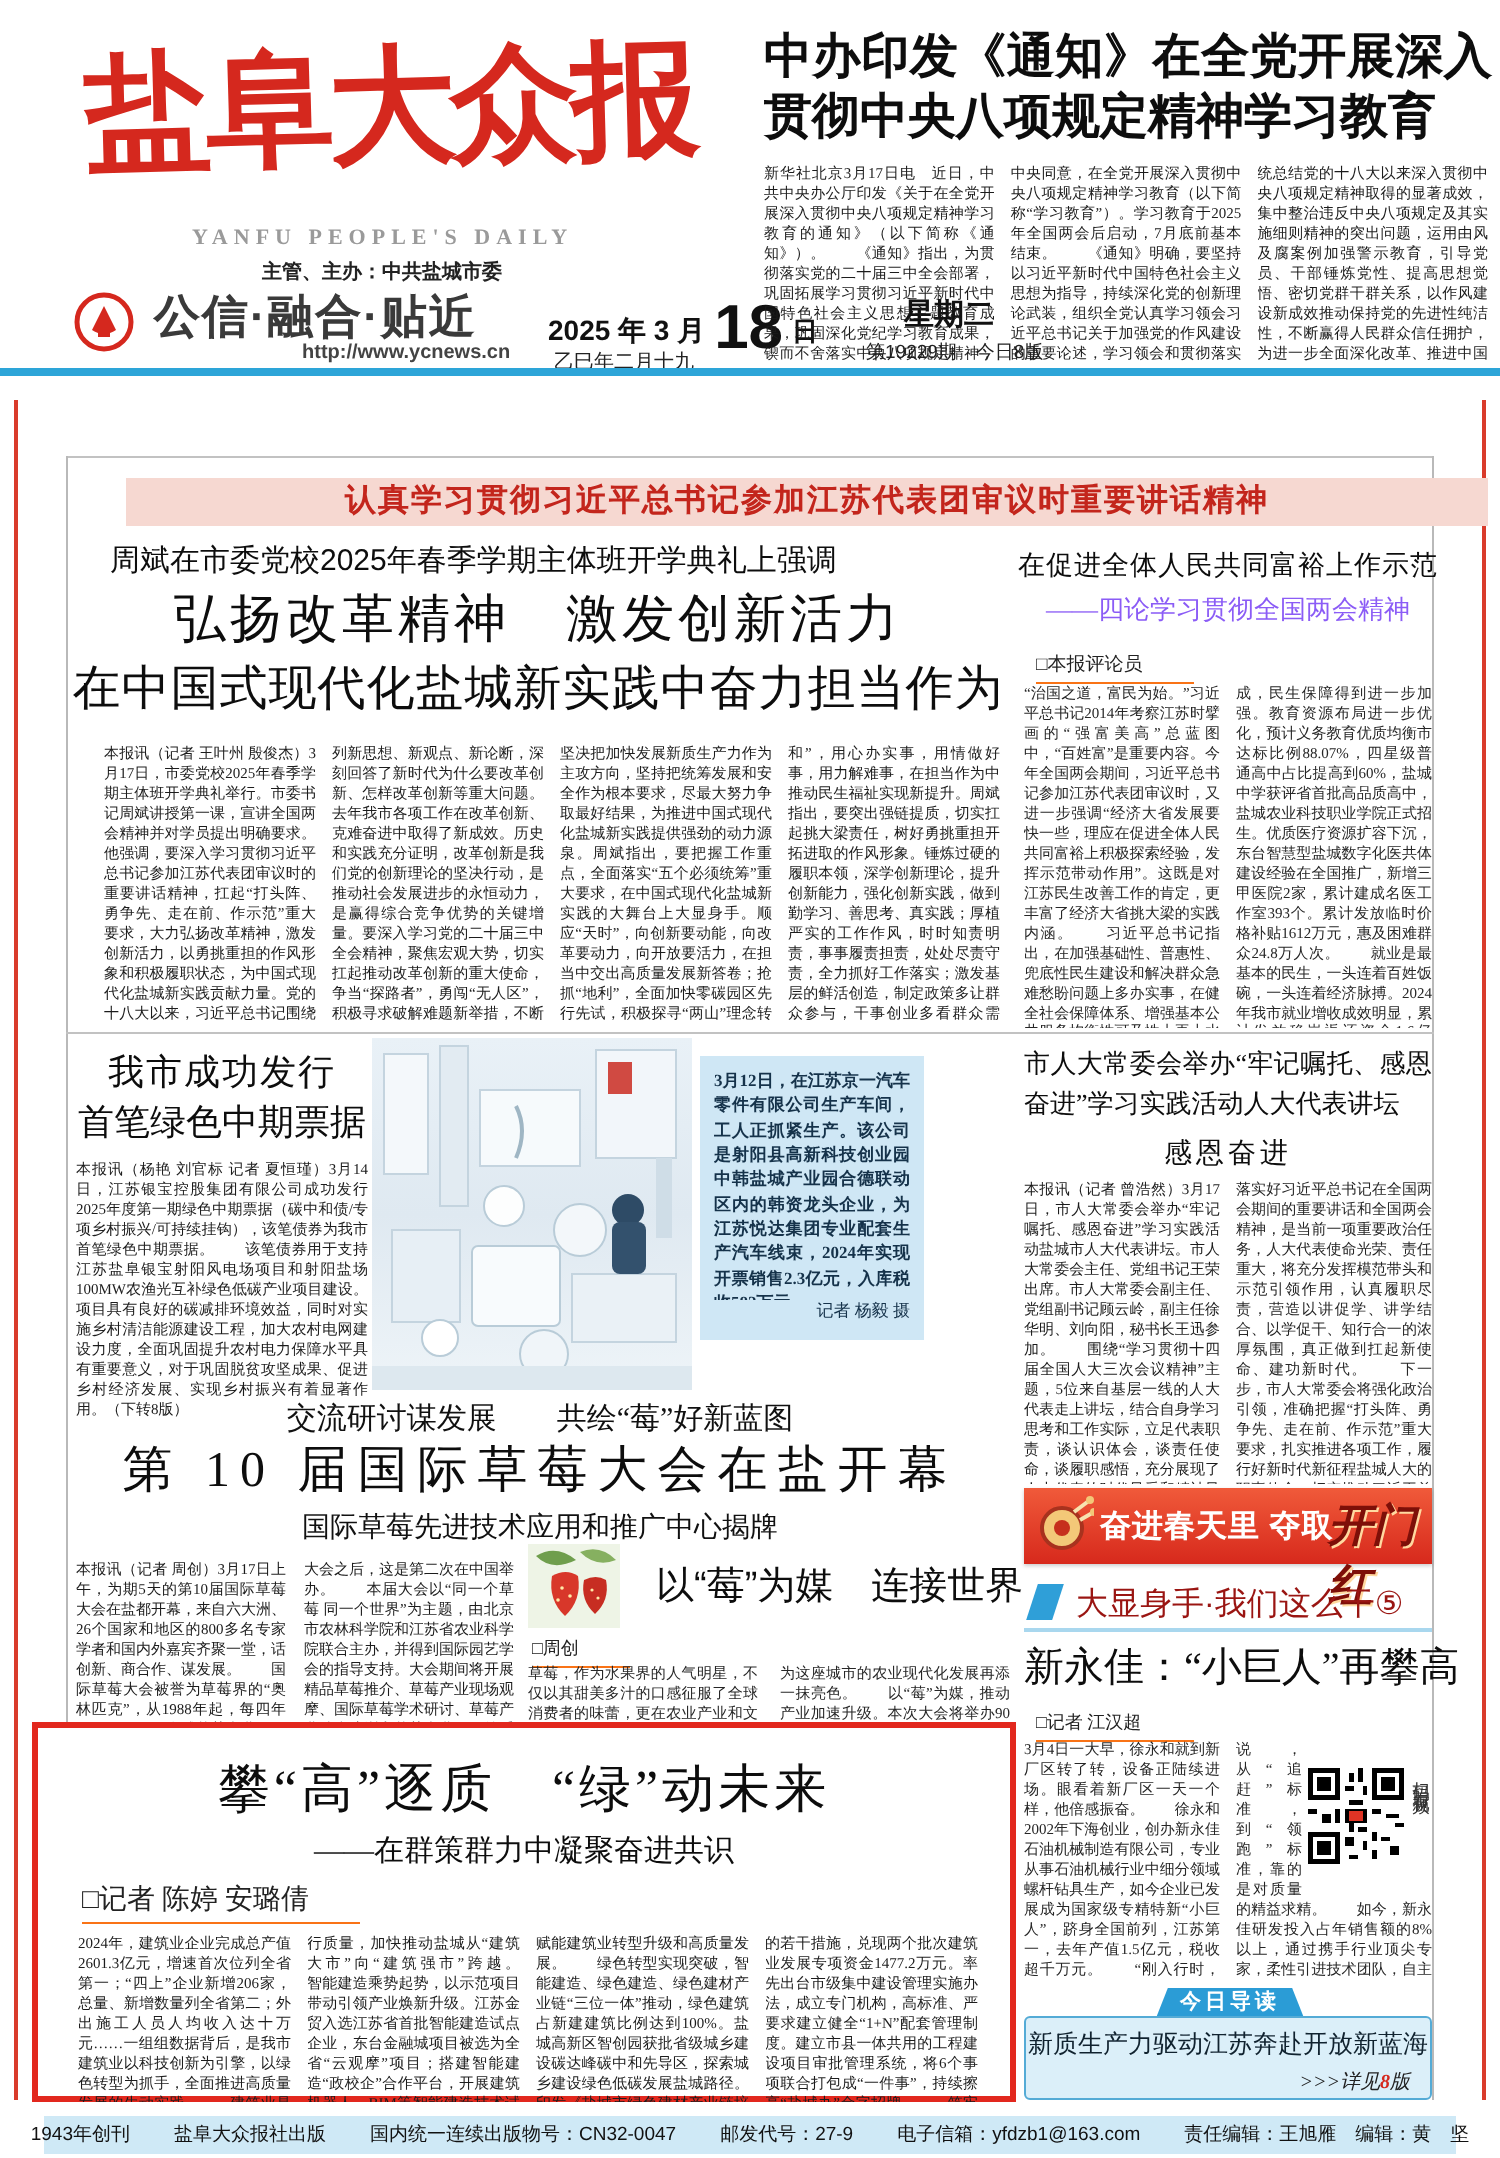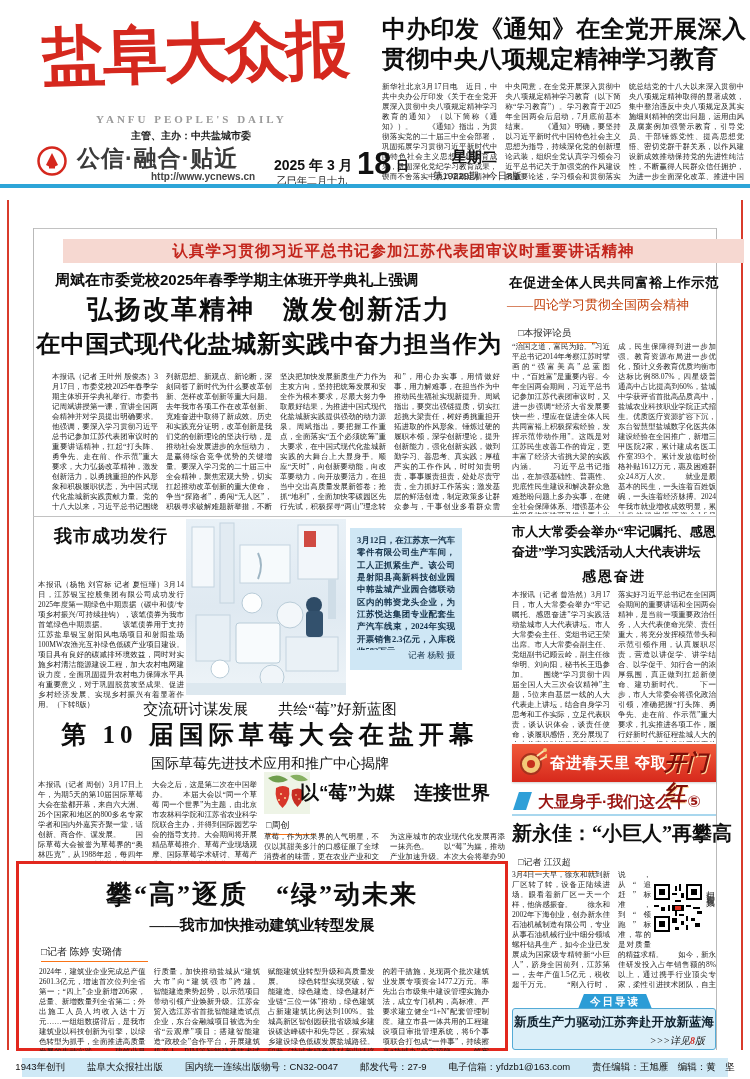--- a/index.html
+++ b/index.html
@@ -7,21 +7,21 @@
         font-family:"Liberation Sans","DejaVu Sans",sans-serif;color:#111;}
   .abs{position:absolute;}
   .serif{font-family:"Liberation Serif","DejaVu Serif",serif;}
   .sans{font-family:"Liberation Sans","DejaVu Sans",sans-serif;}
   .bt{font-size:7.5px;line-height:1.33;text-align:justify;overflow:hidden;color:#1c1c1c;
       font-family:"Liberation Serif","DejaVu Serif",serif;}
   .bt-k{color:#262626;}
   .cols{display:flex;gap:8px;}
   .cols>div{flex:1;}
   .ctr{text-align:center;}
-  .hl{color:#0d0d0d;font-weight:bold;}
+  .hl{color:#0d0d0d;font-weight:normal;}
   .byline{font-size:9.5px;font-weight:normal;border-bottom:1px solid #f97316;display:inline-block;
           padding:0 26px 2px 0;color:#222;font-family:"Liberation Serif",serif;}
   .vline{background:#b9b9b9;width:1px;}
   .hline{background:#c2c2c2;height:1px;}
   .redline{background:#d93b2b;}
 </style>
 </head>
 <body>
 
 <div id="page">
@@ -71,32 +71,33 @@
   <div class="abs sans hl ctr" style="left:35px;top:292px;width:468px;font-size:26px;letter-spacing:2px;">弘扬改革精神　激发创新活力</div>
   <div class="abs sans hl ctr" style="left:35px;top:328px;width:468px;font-size:24px;letter-spacing:0.5px;">在中国式现代化盐城新实践中奋力担当作为</div>
   <div class="abs cols" style="left:52px;top:372px;width:448px;height:138px;">
     <div class="bt">本报讯（记者 王叶州 殷俊杰）3月17日，市委党校2025年春季学期主体班开学典礼举行。市委书记周斌讲授第一课，宣讲全国两会精神并对学员提出明确要求。他强调，要深入学习贯彻习近平总书记参加江苏代表团审议时的重要讲话精神，扛起“打头阵、勇争先、走在前、作示范”重大要求，大力弘扬改革精神，激发创新活力，以勇挑重担的作风形象和积极履职状态，为中国式现代化盐城新实践贡献力量。党的十八大以来，习近平总书记围绕改革创新，创造性提出一系</div>
     <div class="bt">列新思想、新观点、新论断，深刻回答了新时代为什么要改革创新、怎样改革创新等重大问题。去年我市各项工作在改革创新、克难奋进中取得了新成效。历史和实践充分证明，改革创新是我们党的创新理论的坚决行动，是推动社会发展进步的永恒动力，是赢得综合竞争优势的关键增量。要深入学习党的二十届三中全会精神，聚焦宏观大势，切实扛起推动改革创新的重大使命，争当“探路者”，勇闯“无人区”，积极寻求破解难题新举措，不断开创工作新局面。要坚定必胜信心，切实增强实干争先的主动意识，始终把推动高质量发展作为首要任务，</div>
     <div class="bt">坚决把加快发展新质生产力作为主攻方向，坚持把统筹发展和安全作为根本要求，尽最大努力争取最好结果，为推进中国式现代化盐城新实践提供强劲的动力源泉。周斌指出，要把握工作重点，全面落实“五个必须统筹”重大要求，在中国式现代化盐城新实践的大舞台上大显身手。顺应“天时”，向创新要动能，向改革要动力，向开放要活力，在担当中交出高质量发展新答卷；抢抓“地利”，全面加快零碳园区先行先试，积极探寻“两山”理念转化之道，坚决扛起城乡融合发展之责，在担当作为中塑造高质量发展新优势；追求“人</div>
     <div class="bt">和”，用心办实事，用情做好事，用力解难事，在担当作为中推动民生福祉实现新提升。周斌指出，要突出强链提质，切实扛起挑大梁责任，树好勇挑重担开拓进取的作风形象。锤炼过硬的履职本领，深学创新理论，提升创新能力，强化创新实践，做到勤学习、善思考、真实践；厚植严实的工作作风，时时知责明责，事事履责担责，处处尽责守责，全力抓好工作落实；激发基层的鲜活创造，制定政策多让群众参与，干事创业多看群众需要，工作成效多请群众评判，在群策群力中凝聚奋进共识。（下转2版）</div>
   </div>
 
   <div class="abs sans hl ctr" style="left:506px;top:274px;width:216px;font-size:13.5px;white-space:nowrap;letter-spacing:0.5px;">在促进全体人民共同富裕上作示范</div>
-  <div class="abs serif ctr" style="left:496px;top:296px;width:204px;font-size:13px;color:#c2410c;">——四论学习贯彻全国两会精神</div>
+  <div class="abs serif ctr" style="left:512px;top:296px;width:204px;font-size:13px;color:#8b5cf6;">——四论学习贯彻全国两会精神</div>
   <div class="abs" style="left:518px;top:322px;">
     <span class="byline">□本报评论员</span>
   </div>
   <div class="abs cols" style="left:512px;top:342px;width:204px;height:172px;">
     <div class="bt bt-k">“治国之道，富民为始。”习近平总书记2014年考察江苏时擘画的“强富美高”总蓝图中，“百姓富”是重要内容。今年全国两会期间，习近平总书记参加江苏代表团审议时，又进一步强调“经济大省发展要快一些，理应在促进全体人民共同富裕上积极探索经验，发挥示范带动作用”。这既是对江苏民生改善工作的肯定，更丰富了经济大省挑大梁的实践内涵。　　习近平总书记指出，在加强基础性、普惠性、兜底性民生建设和解决群众急难愁盼问题上多办实事，在健全社会保障体系、增强基本公共服务均衡性可及性上再上水平。特别是要抓好就业这个最基本的民生。我市始终坚持以人民为中心的发展思想，用心用情办好民生实事，让现代化建设成果更多更公平惠及全体人民。2024年，我市20项为民办实事项目全部完</div>
     <div class="bt bt-k">成，民生保障得到进一步加强。教育资源布局进一步优化，预计义务教育优质均衡市达标比例88.07%，四星级普通高中占比提高到60%，盐城中学获评省首批高品质高中，盐城农业科技职业学院正式招生。优质医疗资源扩容下沉，东台智慧型盐城数字化医共体建设经验在全国推广，新增三甲医院2家，累计建成名医工作室393个。累计发放临时价格补贴1612万元，惠及困难群众24.8万人次。　　就业是最基本的民生，一头连着百姓饭碗，一头连着经济脉搏。2024年我市就业增收成效明显，累计发放稳岗返还资金1.6亿元，发放就业社保补贴4.3亿元，减收失业保险费6.4亿元，城镇新增就业超7万人。今年，我市将进一步加快就业扩容提质，围绕落实稳岗返还等各类就业政策，继续建设标准化的“家门口”就业服务站、就业驿站和零工市场，为劳动者提供更多更优、可感可及的就业服务。（下转2版）</div>
   </div>
 
   <div class="abs hline" style="left:33px;top:516px;width:684px;"></div>
 
   <div class="abs serif hl ctr" style="left:38px;top:524px;width:146px;font-size:18px;letter-spacing:1px;">我市成功发行</div>
+  <div class="abs serif hl ctr" style="left:38px;top:549px;width:146px;font-size:18px;">首笔绿色中期票据</div>
   <div class="abs bt" style="left:38px;top:580px;width:146px;height:160px;">本报讯（杨艳 刘官标 记者 夏恒瑾）3月14日，江苏银宝控股集团有限公司成功发行2025年度第一期绿色中期票据（碳中和债/专项乡村振兴/可持续挂钩），该笔债券为我市首笔绿色中期票据。　　该笔债券用于支持江苏盐阜银宝射阳风电场项目和射阳盐场100MW农渔光互补绿色低碳产业项目建设。项目具有良好的碳减排环境效益，同时对实施乡村清洁能源建设工程，加大农村电网建设力度，全面巩固提升农村电力保障水平具有重要意义，对于巩固脱贫攻坚成果、促进乡村经济发展、实现乡村振兴有着显著作用。（下转8版）</div>
 
   <div class="abs" style="left:186px;top:519px;width:160px;height:176px;">
     <svg width="160" height="176" viewBox="0 0 160 176">
       <defs>
         <linearGradient id="ph" x1="0" y1="0" x2="0" y2="1">
           <stop offset="0" stop-color="#e9f1f7"></stop>
             <stop offset="0.5" stop-color="#dfe9f1"></stop>
             <stop offset="1" stop-color="#eef4f8"></stop>
         </linearGradient>
@@ -146,21 +147,21 @@
       <path d="M26 4 Q36 0 44 8 Q34 12 26 4" fill="#86b060"></path>
       <path d="M12 16 q7 -4 13 0 q2 12 -6.5 20 q-8.5 -8 -6.5 -20" fill="#d8372a"></path>
       <path d="M28 18 q6 -3 11 0 q2 10 -5.5 17 q-7.5 -7 -5.5 -17" fill="#c72d22"></path>
       <circle cx="17" cy="22" r="0.9" fill="#ffe9a8"></circle>
         <circle cx="21" cy="26" r="0.9" fill="#ffe9a8"></circle>
       <circle cx="15" cy="28" r="0.9" fill="#ffe9a8"></circle>
         <circle cx="32" cy="23" r="0.8" fill="#ffe9a8"></circle>
       <circle cx="35" cy="27" r="0.8" fill="#ffe9a8"></circle>
     </svg>
   </div>
-  <div class="abs sans hl" style="left:300px;top:780px;width:192px;font-size:19px;white-space:nowrap;">以“莓”为媒　连接世界</div>
+  <div class="abs sans hl" style="left:328px;top:780px;width:192px;font-size:19px;white-space:nowrap;">以“莓”为媒　连接世界</div>
   <div class="abs" style="left:266px;top:814px;">
     <span class="byline" style="font-size:9px;">□周创</span>
   </div>
   <div class="abs bt bt-k" style="left:264px;top:832px;width:115px;height:64px;">草莓，作为水果界的人气明星，不仅以其甜美多汁的口感征服了全球消费者的味蕾，更在农业产业和文化交流中扮演着重要角色。如今，第10届国际草莓大会这一全球草莓科研与产业领域的顶级盛会在盐开幕，</div>
   <div class="abs bt bt-k" style="left:390px;top:832px;width:115px;height:64px;">为这座城市的农业现代化发展再添一抹亮色。　　以“莓”为媒，推动产业加速升级。本次大会将举办90场学术报告，涵盖草莓遗传育种、生物技术、采后加工等多个领域的全球最新研究进展。（下转2版）</div>
 
   <div class="abs" style="left:512px;top:744px;width:204px;height:38px;background:linear-gradient(180deg,#f05a3a,#d7291c);box-shadow:0 1px 2px rgba(0,0,0,.2);">
     <span class="abs" style="left:5px;top:4px;">
       <svg width="30" height="30" viewBox="0 0 30 30">
         <circle cx="14" cy="16" r="10" fill="#f3c878" stroke="#a8321e" stroke-width="2"></circle>
@@ -216,23 +217,23 @@
           <rect x="9" y="9.5" width="3" height="2" fill="#e03425"></rect>
         </svg>
         <span style="float:right;writing-mode:vertical-rl;font-size:8.5px;letter-spacing:2px;color:#333;height:48px;">扫码看视频</span>
       </span>
       <span>说，从“追赶”标准，到“领跑”标准，靠的是对质量的精益求精。　　如今，新永佳研发投入占年销售额的8%以上，通过携手行业顶尖专家，柔性引进技术团队，自主培养研发人才，获得了源源不断的发展动力。公司参与煤矿井下定向钻进用螺杆钻具技术标准的起草，还获评江苏省螺杆钻具工程技术研究中心。目前，新永佳的产品已实现螺杆钻具20多个品类100多种系列全覆盖，是中石油、中石化一级网络供应商。（下转8版）</span>
     </div>
   </div>
 
   <div class="abs" style="left:16px;top:861px;width:492px;height:190px;border:3px solid #e2281e;background:#fff;box-sizing:border-box;">
     <div class="serif hl ctr" style="margin-top:13px;font-size:26px;letter-spacing:2px;">攀“高”逐质　“绿”动未来</div>
-    <div class="serif hl ctr" style="margin-top:4px;font-size:15px;">——我市加快推动建筑业转型发展</div>
+    <div class="serif hl ctr" style="margin-top:4px;font-size:15px;">——在群策群力中凝聚奋进共识</div>
     <div style="margin:6px 0 0 22px;">
-      <span class="byline" style="font-size:10px;">□记者 陈婷 安璐倩</span>
+      <span class="byline" style="font-size:14px;">□记者 陈婷 安璐倩</span>
     </div>
     <div class="cols" style="margin:5px 16px 0 20px;height:84px;">
       <div class="bt">2024年，建筑业企业完成总产值2601.3亿元，增速首次位列全省第一；“四上”企业新增206家，总量、新增数量列全省第二；外出施工人员人均收入达十万元……一组组数据背后，是我市建筑业以科技创新为引擎，以绿色转型为抓手，全面推进高质量发展的生动实践。　　建筑业是我市优势产业、支柱产业和富民产业。近年来，全市建筑业加快转型升级，切实提高建筑经济运</div>
       <div class="bt">行质量，加快推动盐城从“建筑大市”向“建筑强市”跨越。　　智能建造乘势起势，以示范项目带动引领产业焕新升级。江苏金贸入选江苏省首批智能建造试点企业，东台金融城项目被选为全省“云观摩”项目；搭建智能建造“政校企”合作平台，开展建筑机器人、BIM等智能建造技术试点示范，引进苏州方石科技有限公司落地盐城。目前全市5家企业、6个项目正积极申报省级智能建造试点企业和项目，逐步形成可复制可推广的实践经验，以智能建造新质生产力</div>
       <div class="bt">赋能建筑业转型升级和高质量发展。　　绿色转型实现突破，智能建造、绿色建造、绿色建材产业链“三位一体”推动，绿色建筑占新建建筑比例达到100%。盐城高新区智创园获批省级城乡建设碳达峰碳中和先导区，探索城乡建设绿色低碳发展盐城路径。印发《盐城市绿色建材产业链培育工作三年行动实施方案》，推动绿色建材产业链培育工作，打牢“好房子”设计建设基础，加速推进全市绿色建筑高质量发展。　　服务政策赋能，持续优化营商环境。出台推动全市建筑业高质量发展</div>
       <div class="bt">的若干措施，兑现两个批次建筑业发展专项资金1477.2万元。率先出台市级集中建设管理实施办法，成立专门机构，高标准、严要求建立健全“1+N”配套管理制度。建立市县一体共用的工程建设项目审批管理系统，将6个事项联合打包成“一件事”，持续擦亮“盐城办”金字招牌。　　筑牢施工安全防线，监管能力稳步提升，“建安码”试点工作全省领先，全国首创“建安码+安责险”创新管理新模式，建筑施工安全生产治本攻坚取得实效。（下转2版）</div>
     </div>
   </div>
 
   <div class="abs ctr" style="left:578px;top:994px;width:74px;height:15px;line-height:15px;background:#2b9cd6;color:#fff;font-size:10.5px;font-weight:bold;

